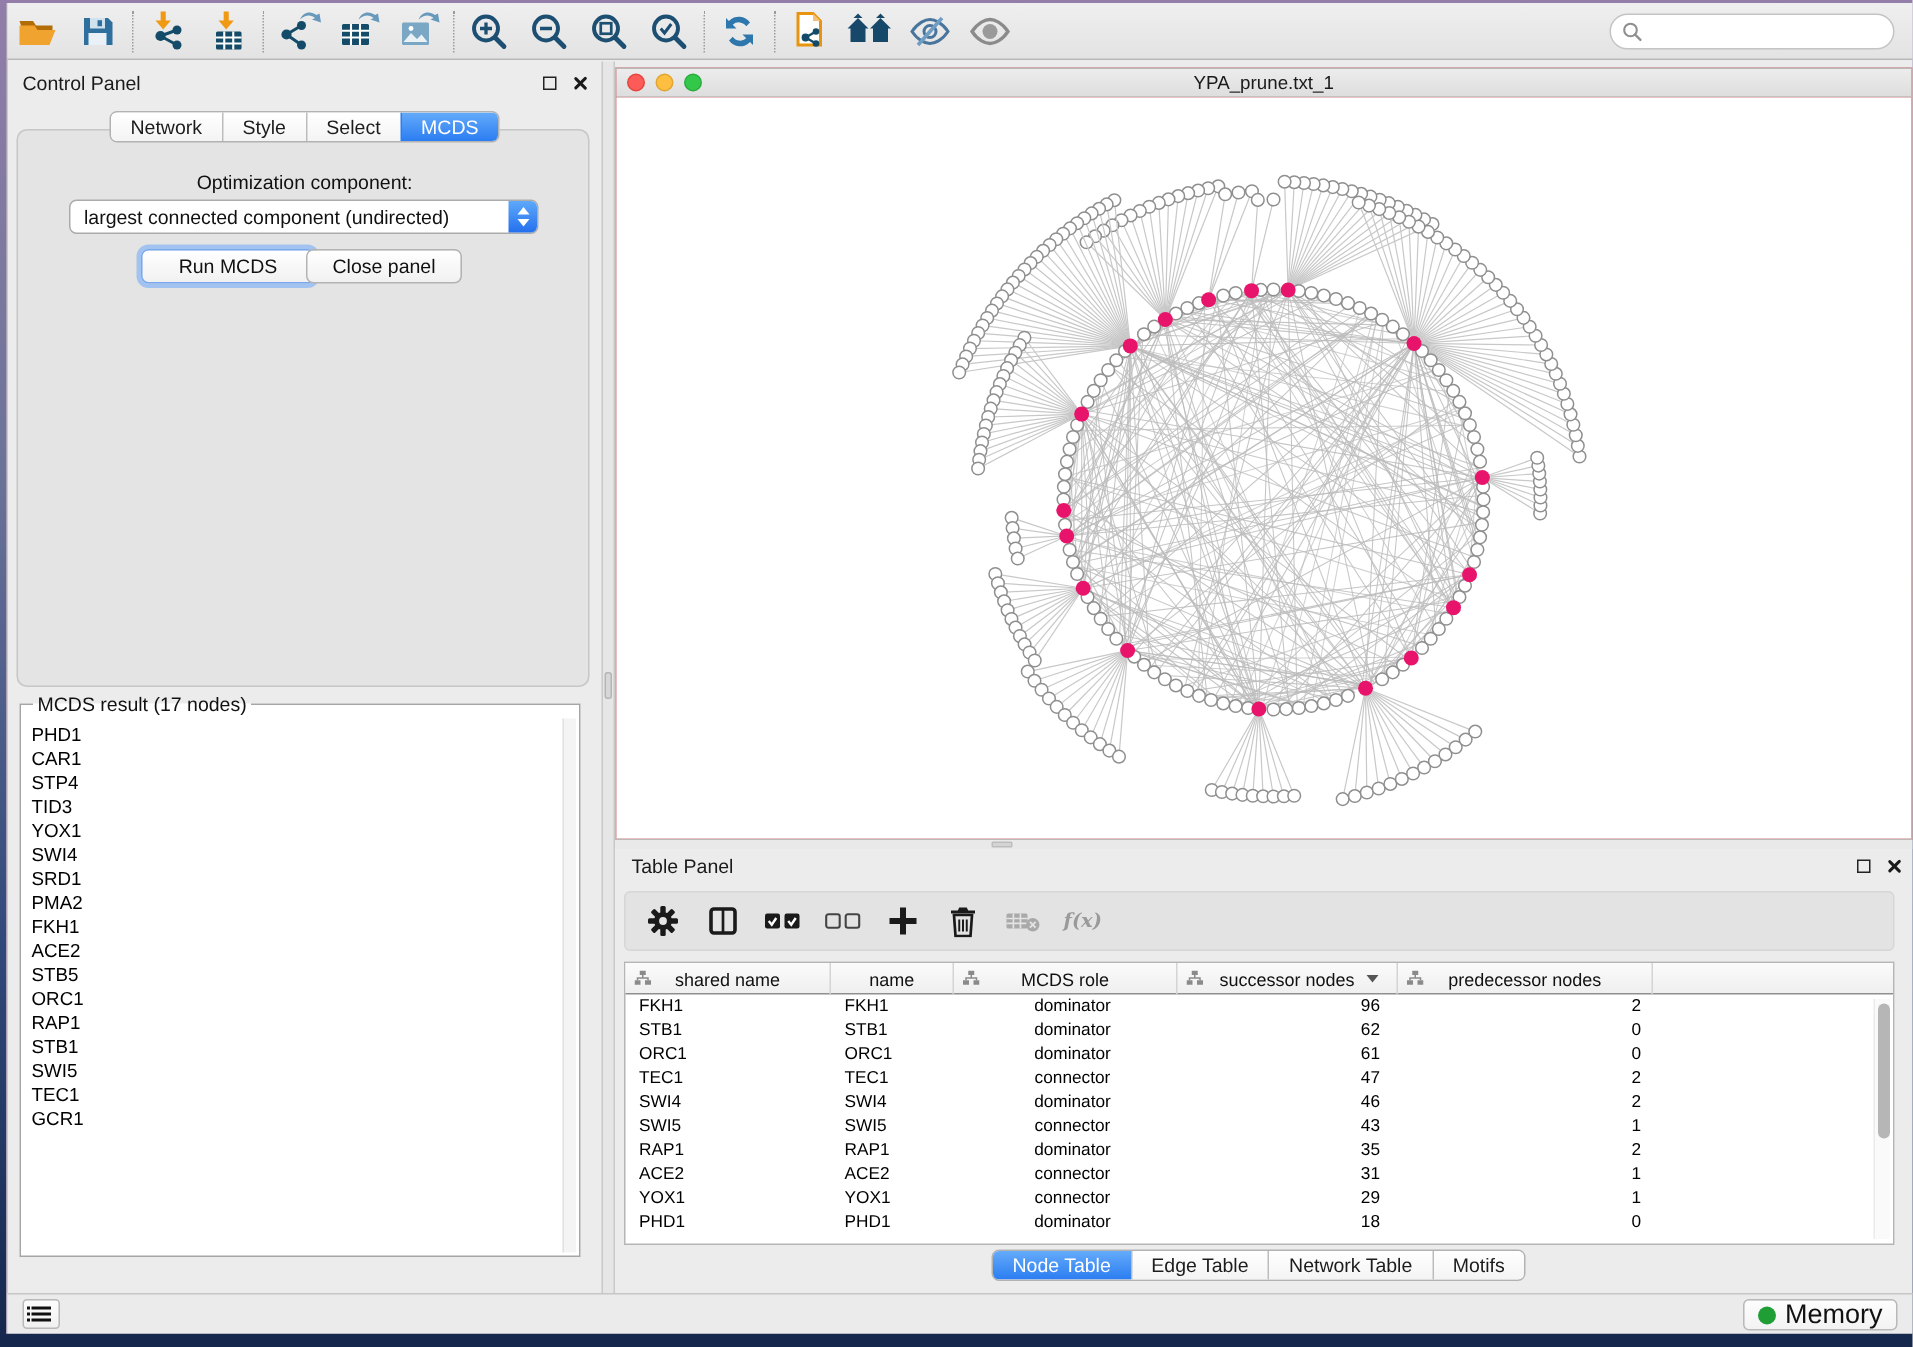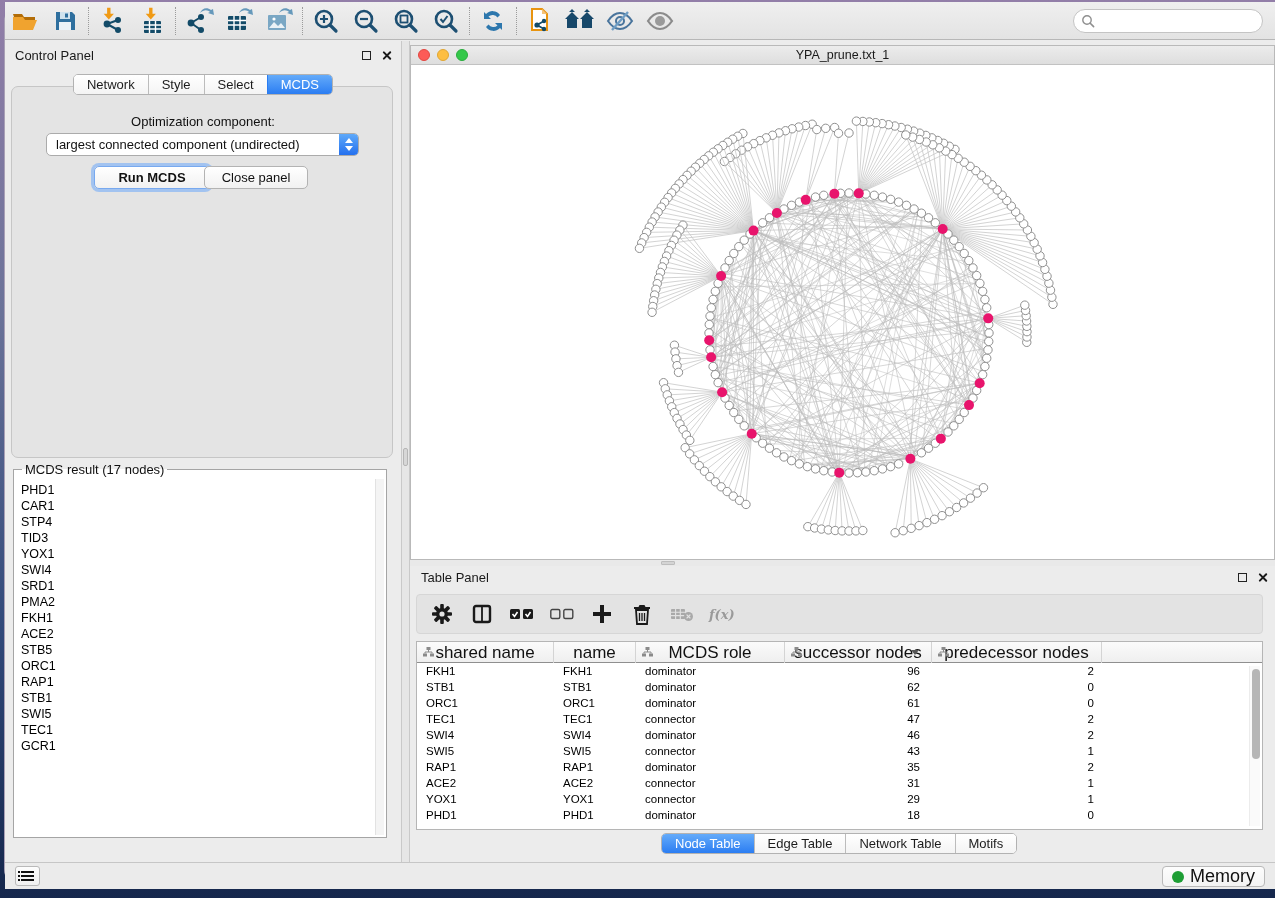--- a/index.html
+++ b/index.html
@@ -4,21 +4,21 @@
 <style>
   * { margin:0; padding:0; box-sizing:border-box; }
   html,body { width:1275px; height:898px; overflow:hidden; }
   body {
     font-family:"Liberation Sans", sans-serif;
     background:linear-gradient(180deg,#927ea8 0%,#6b7399 35%,#31497a 70%,#15274c 100%);
     position:relative;
   }
   .app {
     position:absolute; left:4px; top:2px; right:0; bottom:9px;
-    background:#ececec; border-left:1px solid #a9a0b5;border-radius:20px;
+    background:#ececec; border-left:1px solid #a9a0b5;
   }
   
   .toolbar {
     position:absolute; left:0; top:0; right:0; height:38px;
     background:linear-gradient(#efefef,#e3e3e3);
     border-bottom:1px solid #b7b7b7;
     display:flex; align-items:center;
   }
   .tbtn { width:40px; height:34px; display:flex; align-items:center; justify-content:center; }
   .tsep { width:1px; height:28px; border-left:1px dotted #9b9b9b; margin:0 3px; }
@@ -49,21 +49,21 @@
   }
   .opt-label { position:absolute; left:0; width:396px; top:112px; text-align:center; font-size:13px; color:#111; z-index:2; }
   .combo { position:absolute; left:41px; top:131px; width:313px; height:23px; display:flex; z-index:2;
     background:#fff; border:1px solid #ababab; border-radius:5px; }
   .combo .val { flex:1; font-size:13px; line-height:21px; padding-left:9px; color:#111; white-space:nowrap; overflow:hidden; }
   .combo .step { width:19px; border-radius:0 4px 4px 0; background:linear-gradient(#5ea9fa,#2470ee); position:relative; }
   .combo .step::before { content:""; position:absolute; left:5.5px; top:4px; border-left:4px solid transparent; border-right:4px solid transparent; border-bottom:5px solid #fff; }
   .combo .step::after  { content:""; position:absolute; left:5.5px; bottom:4px; border-left:4px solid transparent; border-right:4px solid transparent; border-top:5px solid #fff; }
   .btn { position:absolute; height:23px; background:linear-gradient(#ffffff,#f1f1f1); border:1px solid #b3b3b3; border-radius:5px;
     font-size:13px; color:#111; text-align:center; line-height:21px; z-index:2; }
-  .btn-run { left:89px; top:164px; width:116px; box-shadow:0 0 0 3px rgba(108,168,250,.55); border-color:#78a9ef;font-weight:bold; }
+  .btn-run { left:89px; top:164px; width:116px; box-shadow:0 0 0 3px rgba(108,168,250,.55); border-color:#78a9ef; }
   .btn-closep { left:199px; top:164px; width:104px; }
   fieldset.mcds {
     position:absolute; left:8px; top:460px; width:374px; height:376px;
     border:1px solid #a5a5a5; background:#fff; z-index:2; padding:0;
   }
   fieldset.mcds legend { font-size:13px; color:#111; margin-left:8px; padding:0 3px; }
   .mcds-list { position:absolute; left:1px; top:2px; right:12px; bottom:2px; overflow:hidden; padding:3px 0 0 6px; }
   .mcds-item { font-size:12.5px; line-height:16px; color:#000; }
   .mcds-scroll { position:absolute; top:2px; right:2px; width:9px; bottom:2px; background:#f4f4f4; border-left:1px solid #e2e2e2; }
   
@@ -84,28 +84,28 @@
   
   .tp-title { position:absolute; left:416px; top:568px; }
   .tp-float { position:absolute; left:1233px; top:571px; }
   .tp-close { position:absolute; left:1252px; top:570px; }
   .tp-toolbar { position:absolute; left:411px; top:592px; width:847px; height:40px; background:#e3e3e3; border:1px solid #d6d6d6; border-radius:4px;
     display:flex; align-items:center; gap:14px; padding-left:12px; }
   .tp-toolbar .ic { display:flex; align-items:center; justify-content:center; width:26px; height:26px; }
   .fx { font-family:"DejaVu Serif", serif; font-style:italic; font-size:13px; color:#9a9a9a;font-weight:bold; }
   .ttable { position:absolute; left:411px; top:639px; width:847px; height:189px; background:#fff; border:1px solid #b5b5b5; }
   .thead { position:absolute; left:0; top:0; right:0; height:21px; background:linear-gradient(#fbfbfb,#efefef); border-bottom:1px solid #8f8f8f; display:flex; }
-  .th { position:relative; height:21px; border-right:1px solid #d4d4d4; font-size:17px; color:#111;
+  .th { position:relative; height:21px; border-right:1px solid #d4d4d4; font-size:12px; color:#111;
     display:flex; align-items:center; justify-content:center; gap:4px; }
   .th .cticon { position:absolute; left:6px; top:5px; }
   .th .sortchev { position:absolute; right:12px; top:8px; border-left:4px solid transparent; border-right:4px solid transparent; border-top:5px solid #555; }
   .tbody { position:absolute; left:0; top:21px; right:0; bottom:0; overflow:hidden; }
   .trow { display:flex; height:16px; }
   .tcell { font-size:11.5px; color:#000; line-height:16px; white-space:nowrap; overflow:hidden; }
-  .c0 { width:137px; padding-left:9px; } .c1 { width:82px; padding-left:9px; } .c2 { width:149px; padding-left:9px; }
+  .c0 { width:137px; padding-left:9px; } .c1 { width:82px; padding-left:9px; } .c2 { width:149px; padding-left:9px;text-align:center; }
   .c3 { width:147px; text-align:right; padding-right:12px; } .c4 { width:170px; text-align:right; padding-right:8px; }
   .tscroll { position:absolute; right:2px; top:24px; width:11px; bottom:3px; background:#fafafa; border-left:1px solid #ececec; }
   .tscroll .thumb { position:absolute; left:1.5px; top:3px; width:8px; height:90px; background:#b6b6b6; border-radius:4px; }
   .tp-tabs { position:absolute; left:656px; top:831px; }
   
   .statusbar { position:absolute; left:0; right:0; bottom:0; height:27px; background:#ebebeb; border-top:1px solid #c6c6c6; }
   .sb-left { position:absolute; left:10px; top:3px; width:25px; height:20px; background:linear-gradient(#fdfdfd,#f0f0f0); border:1px solid #b9b9b9; border-radius:3px;
     display:flex; align-items:center; justify-content:center; }
   .sb-mem { position:absolute; right:10px; top:3px; height:21px; padding:0 9px; background:linear-gradient(#fdfdfd,#f3f3f3); border:1px solid #b9b9b9; border-radius:4px;
     display:flex; align-items:center; gap:6px; font-size:18px; color:#111; }

